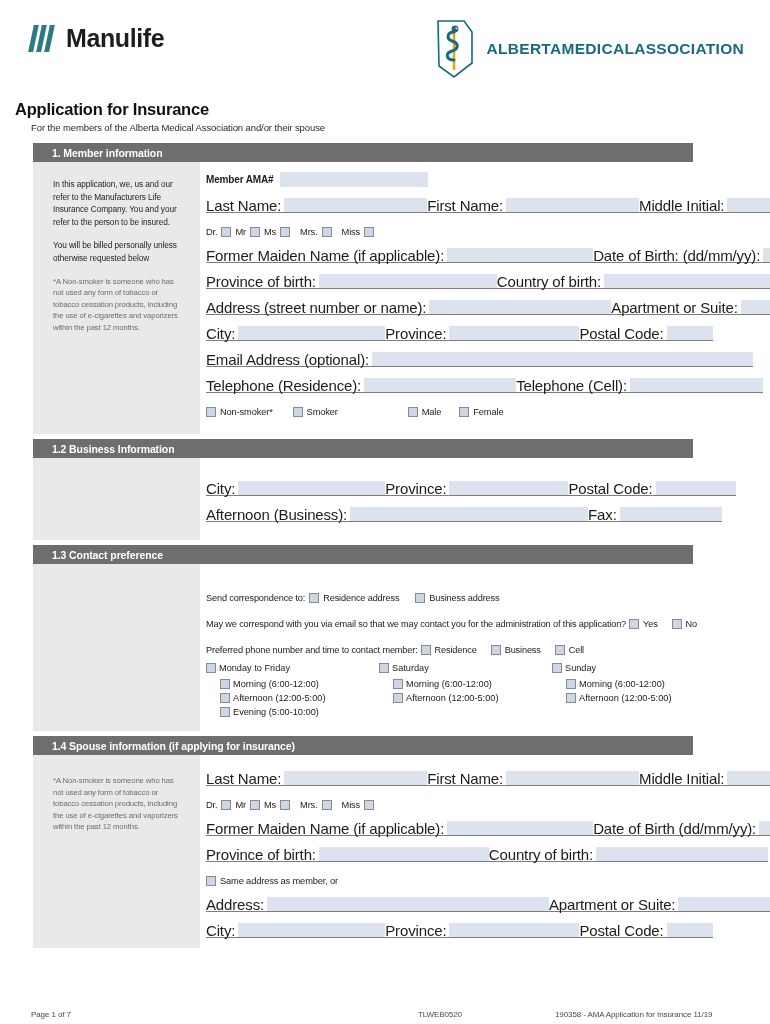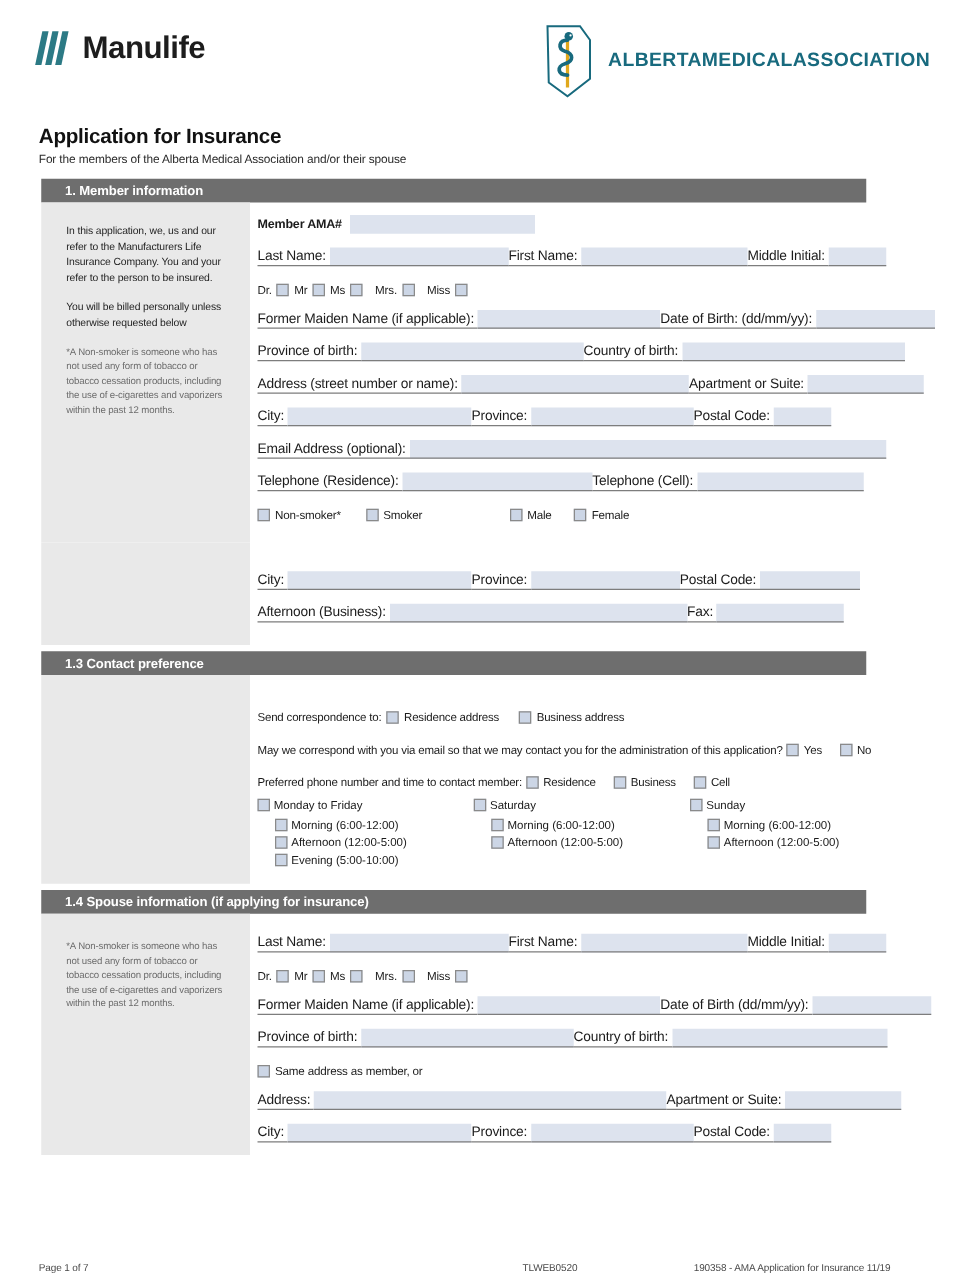--- a/index.html
+++ b/index.html
@@ -50,21 +50,21 @@
     line-height: 1.08;
     font-size: 15.5px;
     font-weight: bold;
     color: #186a7e;
     letter-spacing: 0.3px;
   }
 
   
   .doc-title {
     position: absolute;
-    left: 31px; top: 100px;
+    left: 15px; top: 100px;
     font-size: 16.5px;
     font-weight: bold;
     color: #111;
     letter-spacing: -0.2px;
   }
   .doc-subtitle {
     position: absolute;
     left: 31px; top: 122px;
     font-size: 9.5px;
     color: #2a2a2a;
@@ -121,21 +121,21 @@
   }
 
   
   .row {
     display: flex;
     align-items: flex-end;
     height: 17px;
     margin-bottom: 9px;
   }
   .lbl {
-    font-size: 11px;
+    font-size: 15px;
     color: #1c1c1c;
     white-space: nowrap;
     border-bottom: 1px solid #7d7d7d;
     height: 15px;
     line-height: 15px;
     padding-right: 3px;
     letter-spacing: -0.15px;
   }
   .lbl.bold { font-weight: bold; font-size: 10px; }
   .lbl.noline { border-bottom: none; }
@@ -326,20 +326,21 @@
         <span class="cbl">Smoker</span>
         <span class="cb" style="margin-left:66px"></span>
         <span class="cbl">Male</span>
         <span class="cb" style="margin-left:14px"></span>
         <span class="cbl">Female</span>
       </div>
 
     </div>
   </div>
 
+  <div class="section-header" style="margin-top:5px">1.2 Business Information</div>
   <div class="section-body">
     <div class="side-note blank"></div>
     <div class="fields" style="padding-top:21px;padding-bottom:14px">
 
 
       <div class="row">
         <span class="lbl">City:</span>
         <span class="box" style="width:147px"></span>
         <span class="lbl">Province:</span>
         <span class="box" style="width:119px"></span>

